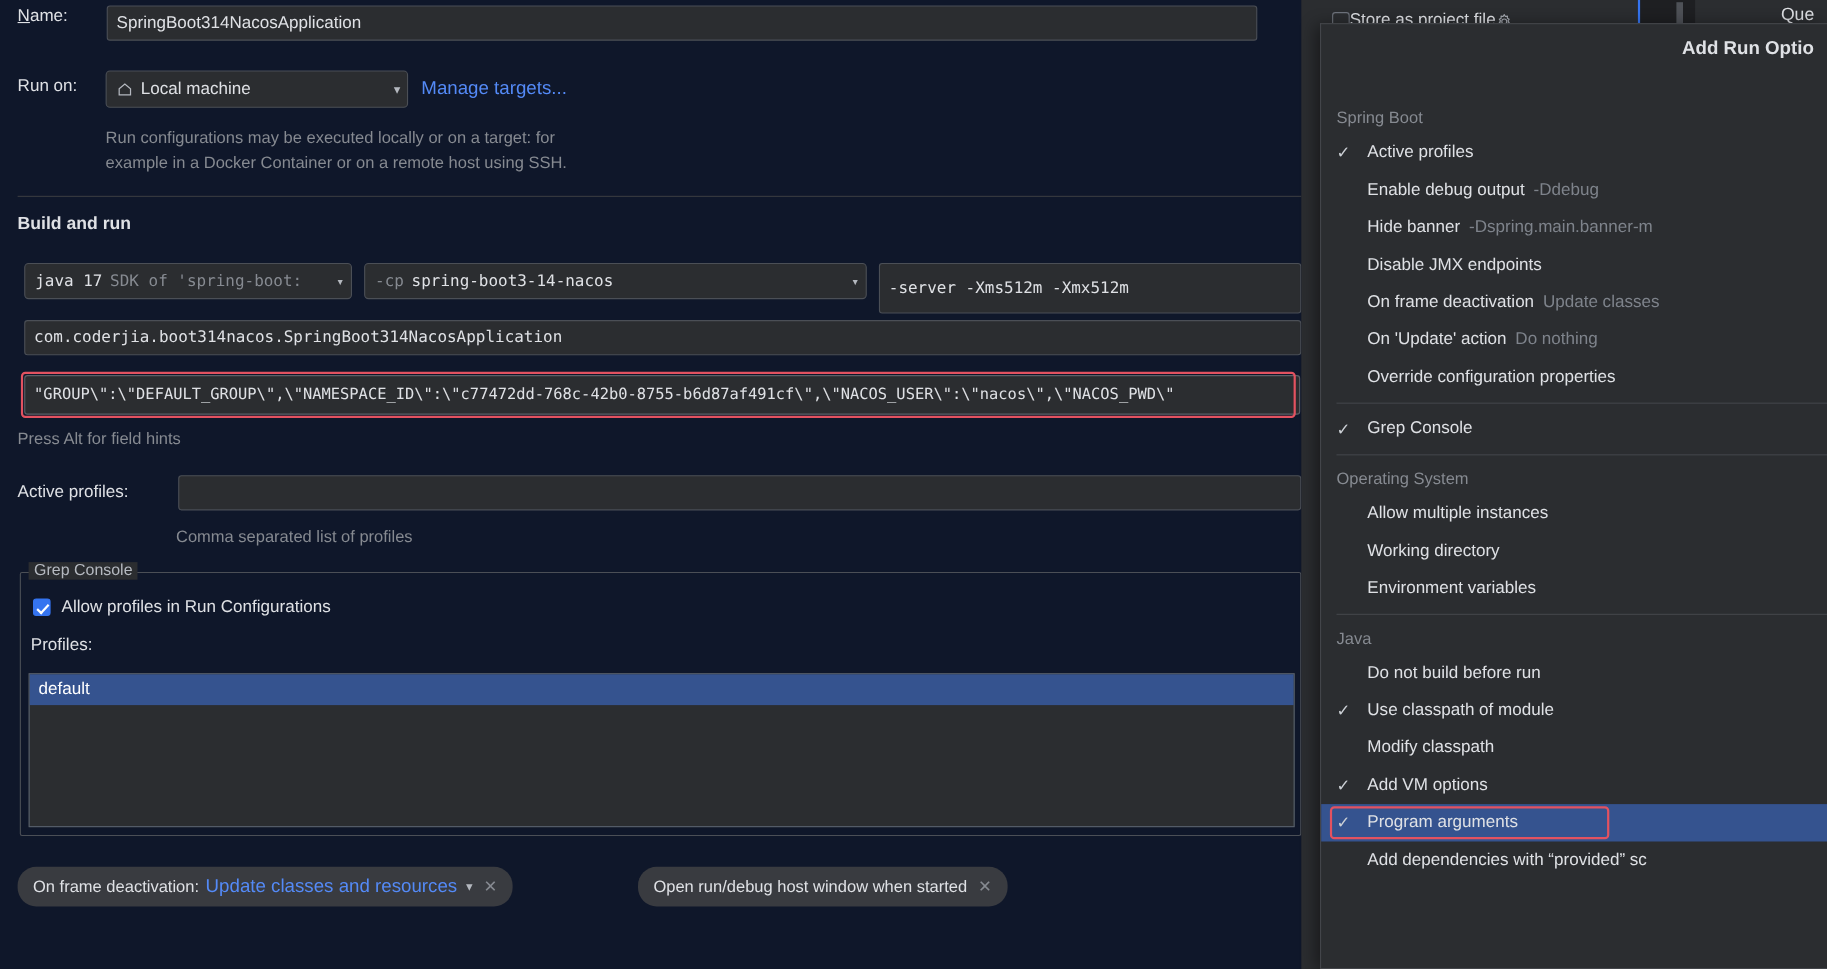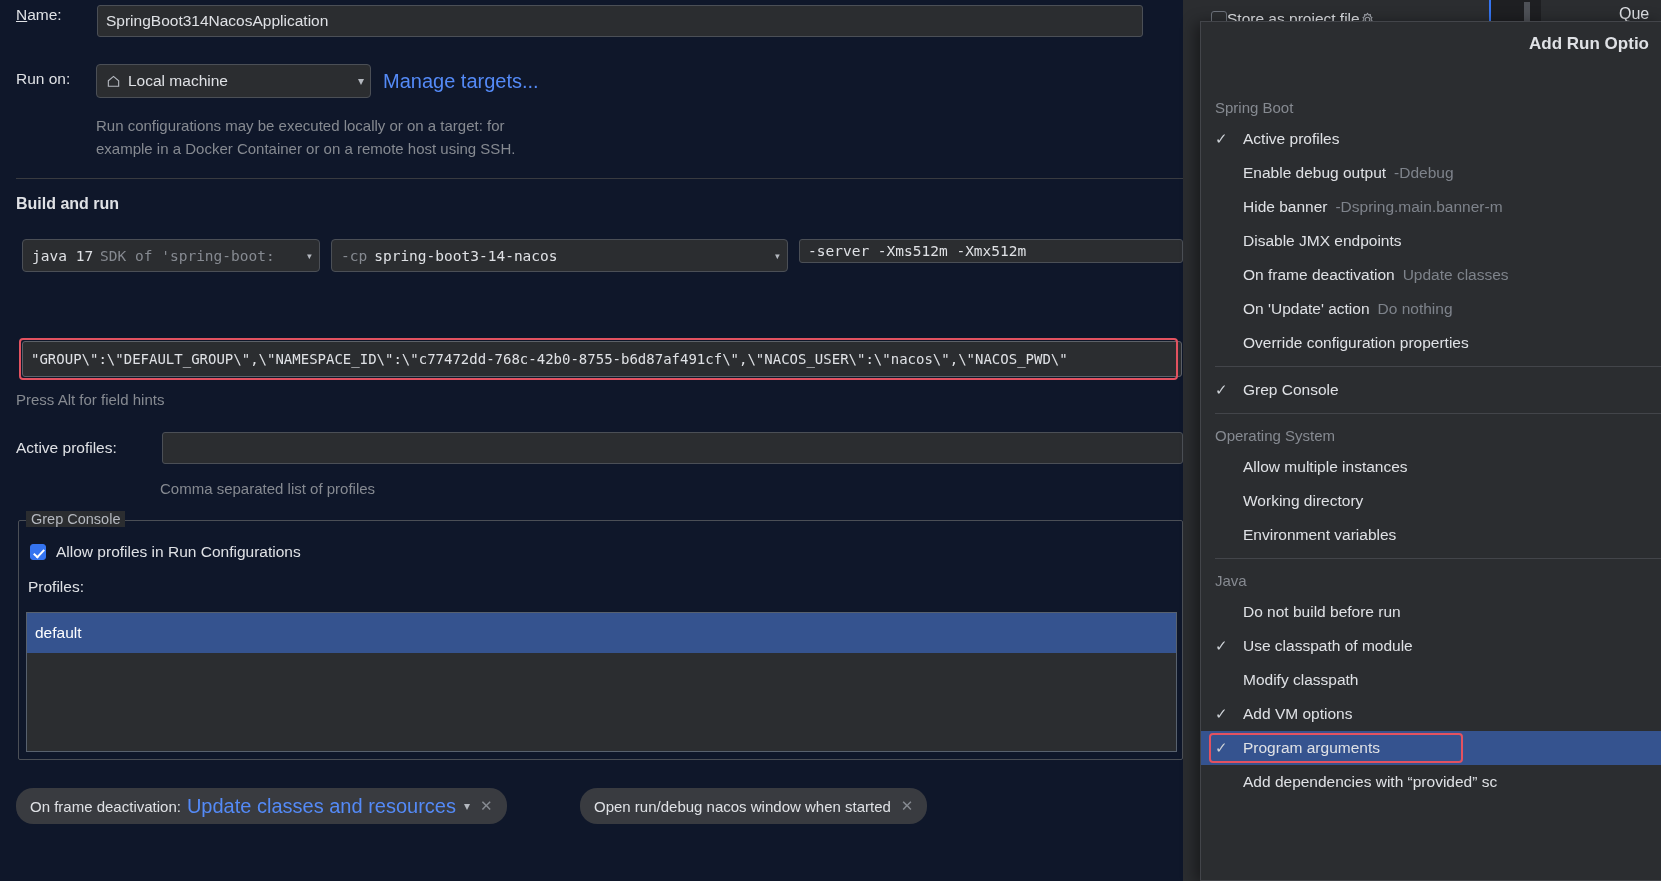--- a/index.html
+++ b/index.html
@@ -41,21 +41,21 @@
     border-radius: 4px;
     height: 34px;
     display: flex;
     align-items: center;
     padding: 0 6px 0 9px;
     gap: 7px;
     white-space: nowrap;
     overflow: hidden;
   }
   .chev { color: #b4b8bf; font-size: 12px; margin-left: auto; padding-left: 8px;}
-  .link { color: #548af7; font-size: 20px; cursor: pointer; white-space: nowrap; }
+  .link { color: #548af7; font-size: 17px; cursor: pointer; white-space: nowrap; }
   .hint { color: #868a91; font-size: 15px; white-space: nowrap; }
   .sectitle { color: #dfe1e5; font-weight: bold; font-size: 16px; }
   .divider { position:absolute; height:1px; background:#393b40; }
 
   .mono { font-family: "DejaVu Sans Mono", monospace; font-size: 14.5px; }
   .mono-dim { color: #868a91; }
   .mono-lit { color: #dfe1e5; }
 
   
   .redbox {
@@ -97,21 +97,21 @@
     position: absolute;
     border: 1px solid #5a6membership;
     border: 1px solid #58616e;
     background: #2b2d30;
   }
   .list-item-sel {
     background: #35538f;
     color: #ffffff;
     font-size: 15.5px;
     padding: 3px 8px;
-    height: 40px;
+    height: 28px;
     display: flex; align-items: center;
   }
 
   
   .chip {
     position: absolute;
     background: #393b40;
     border-radius: 17px;
     height: 36px;
     display: flex; align-items: center;
@@ -207,24 +207,27 @@
       <span class="mono-dim" style="overflow:hidden;">SDK of 'spring-boot:</span>
       <span class="chev">▾</span>
     </div>
 
     <div class="combo mono" style="position:absolute; left:331px; top:239px; width:457px; height:33px;text-align:right;">
       <span class="mono-dim">-cp</span>
       <span class="mono-lit">spring-boot3-14-nacos</span>
       <span class="chev">▾</span>
     </div>
 
-    <div class="textfield mono" style="position:absolute; left:799px; top:239px; width:384px; height:24px;">
+    <div class="textfield mono" style="position:absolute; left:799px; top:239px; width:384px; height:46px;">
       <span class="mono-lit">-server -Xms512m -Xmx512m</span>
     </div>
 
+    <div class="textfield mono" style="position:absolute; left:22px; top:291px; width:1161px; height:32px;">
+      <span class="mono-lit">com.coderjia.boot314nacos.SpringBoot314NacosApplication</span>
+    </div>
 
     <div class="textfield mono" style="position:absolute; left:22px; top:341px; width:1160px; height:36px; border-color:#5d6168;">
       <span class="mono-lit" style="font-size:14px;">"GROUP\":\"DEFAULT_GROUP\",\"NAMESPACE_ID\":\"c77472dd-768c-42b0-8755-b6d87af491cf\",\"NACOS_USER\":\"nacos\",\"NACOS_PWD\"</span>
     </div>
     <div class="redbox" style="left:19px; top:338px; width:1159px; height:42px;"></div>
 
     <div class="hint" style="position:absolute; left:16px; top:391px;">Press Alt for field hints</div>
 
     <div class="lbl" style="position:absolute; left:16px; top:439px;">Active profiles:</div>
     <div class="textfield" style="position:absolute; left:162px; top:432px; width:1021px; height:32px;">
@@ -247,21 +250,21 @@
     </div>
 
     <div class="chip" style="left:16px; top:788px;">
       <span>On frame deactivation:</span>
       <span class="link">Update classes and resources</span>
       <span class="chev" style="margin-left:2px;padding-left:0;">▾</span>
       <span class="x">✕</span>
     </div>
 
     <div class="chip" style="left:580px; top:788px;">
-      <span>Open run/debug nacos window when started</span>
+      <span>Open run/debug host window when started</span>
       <span class="x">✕</span>
     </div>
   </div>
 
   <div class="scroll-col"></div>
 
   <div class="topline"></div>
   <div class="store-row">
     <span class="cb"></span>
     <span class="lbl">Store as project file</span>

